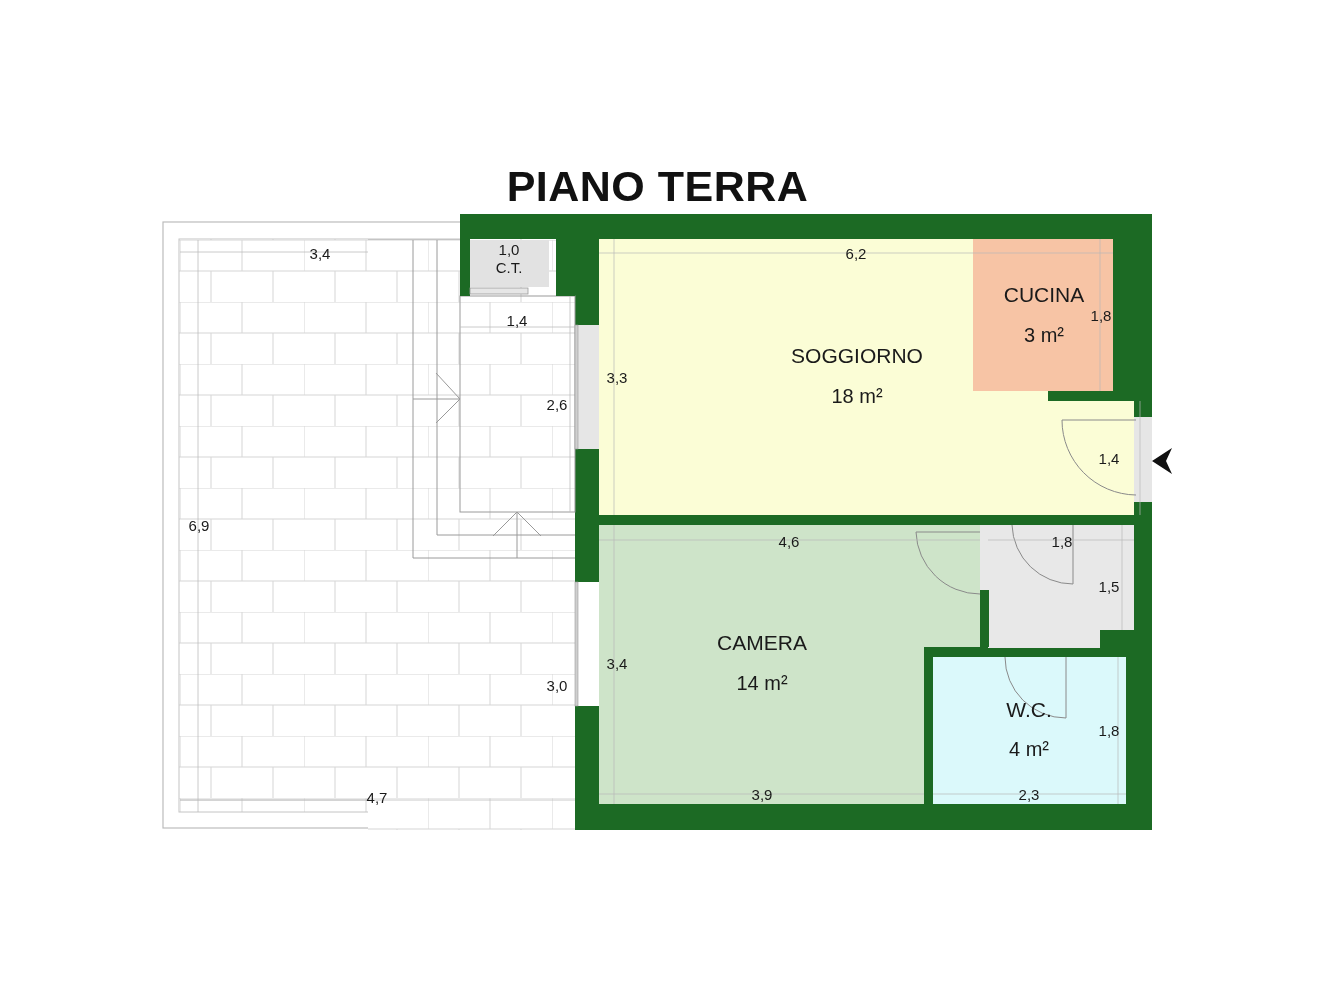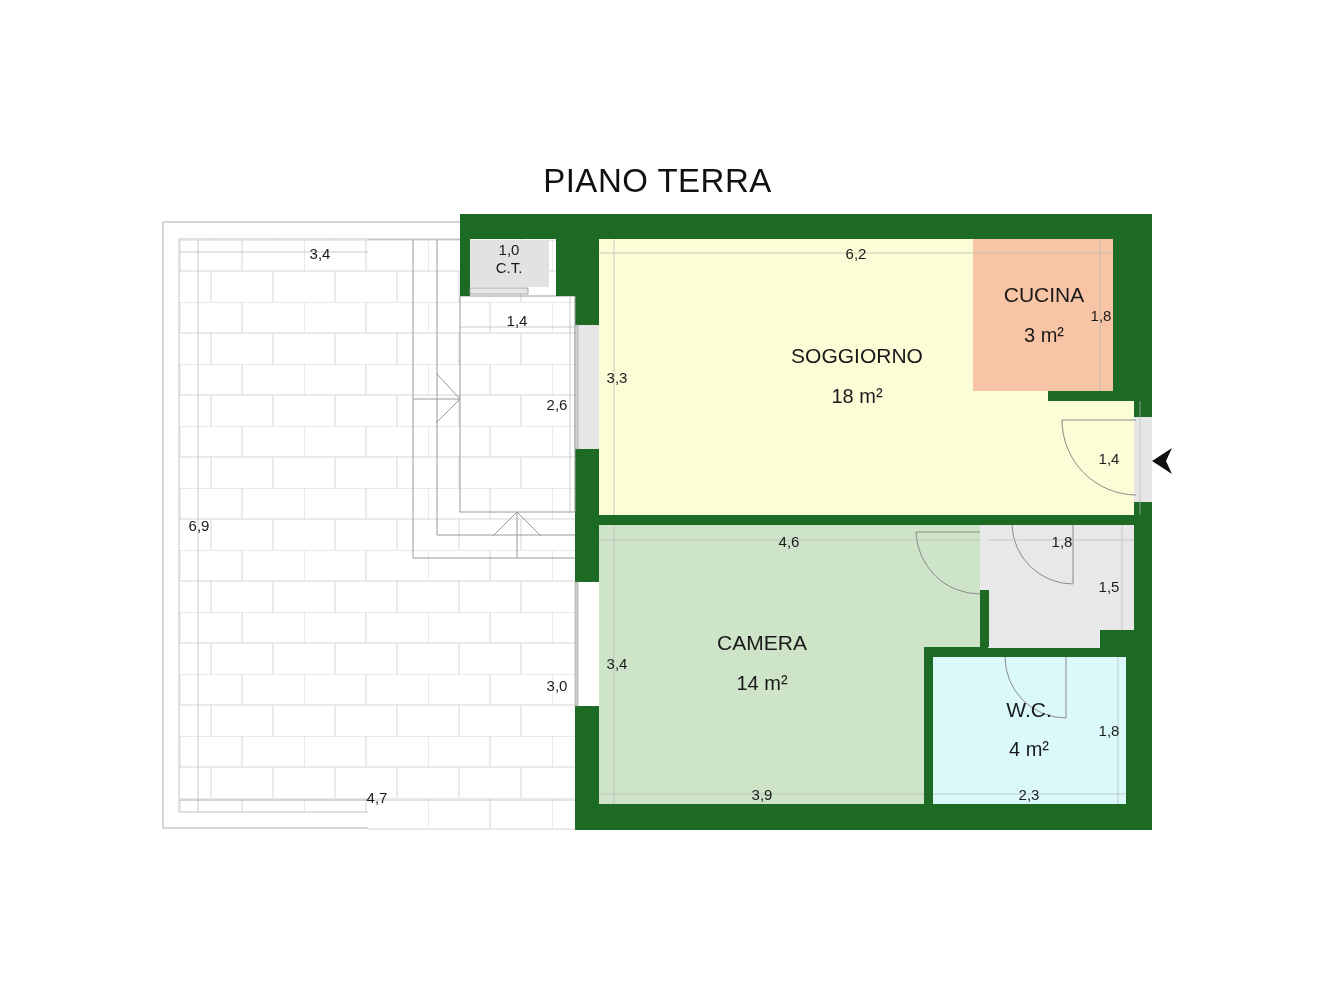--- a/index.html
+++ b/index.html
@@ -1,17 +1,17 @@
 <!DOCTYPE html>
 <html><head>
 <meta charset="utf-8">
 <style>
   html,body{margin:0;padding:0;background:#ffffff;}
   body{width:1333px;height:1000px;position:relative;overflow:hidden;font-family:"Liberation Sans",sans-serif;}
-  .title{position:absolute;left:0;width:1315px;top:162px;text-align:center;font-size:33px;font-weight:normal;color:#111;letter-spacing:0.5px;}
+  .title{position:absolute;left:0;width:1315px;top:162px;text-align:center;font-size:43px;font-weight:bold;color:#111;letter-spacing:0.5px;}
   svg{position:absolute;left:0;top:0;}
   .lbl{font-family:"Liberation Sans",sans-serif;fill:#1a1a1a;}
   .dim{font-size:15px;}
   .room{font-size:21px;}
   .area{font-size:20px;}
 </style>
 </head>
 <body>
 
 <div class="title">PIANO TERRA</div>

